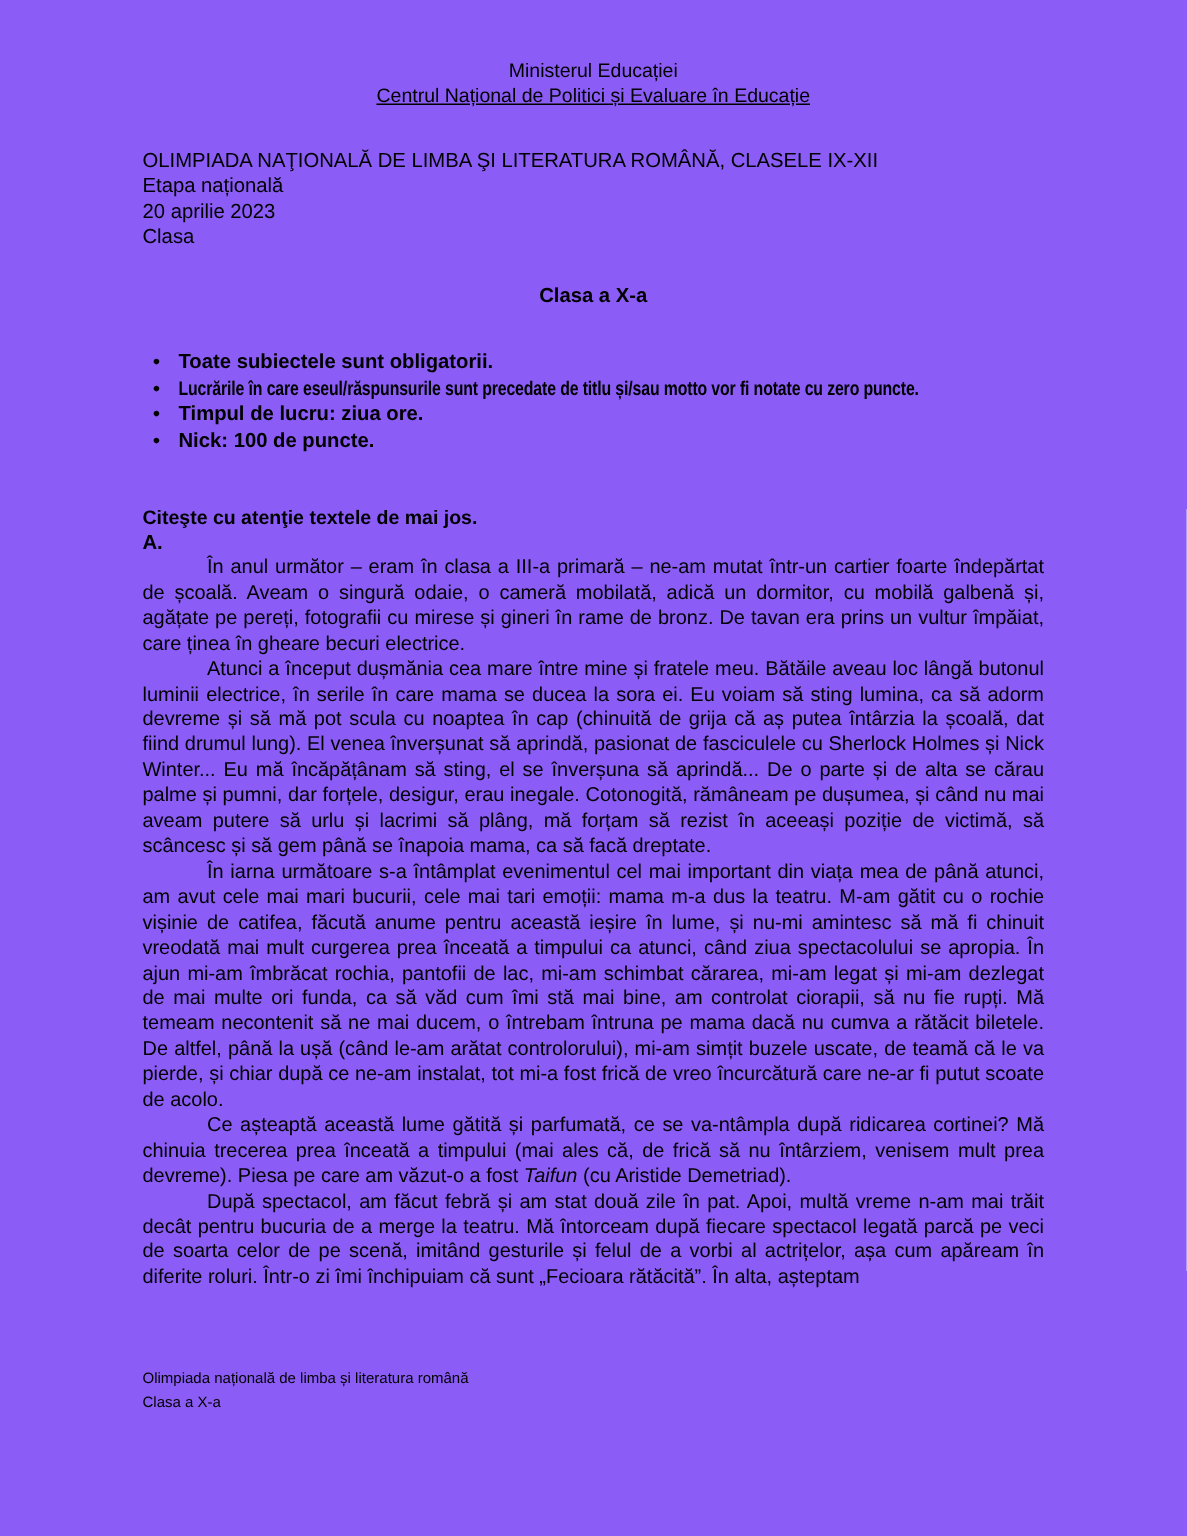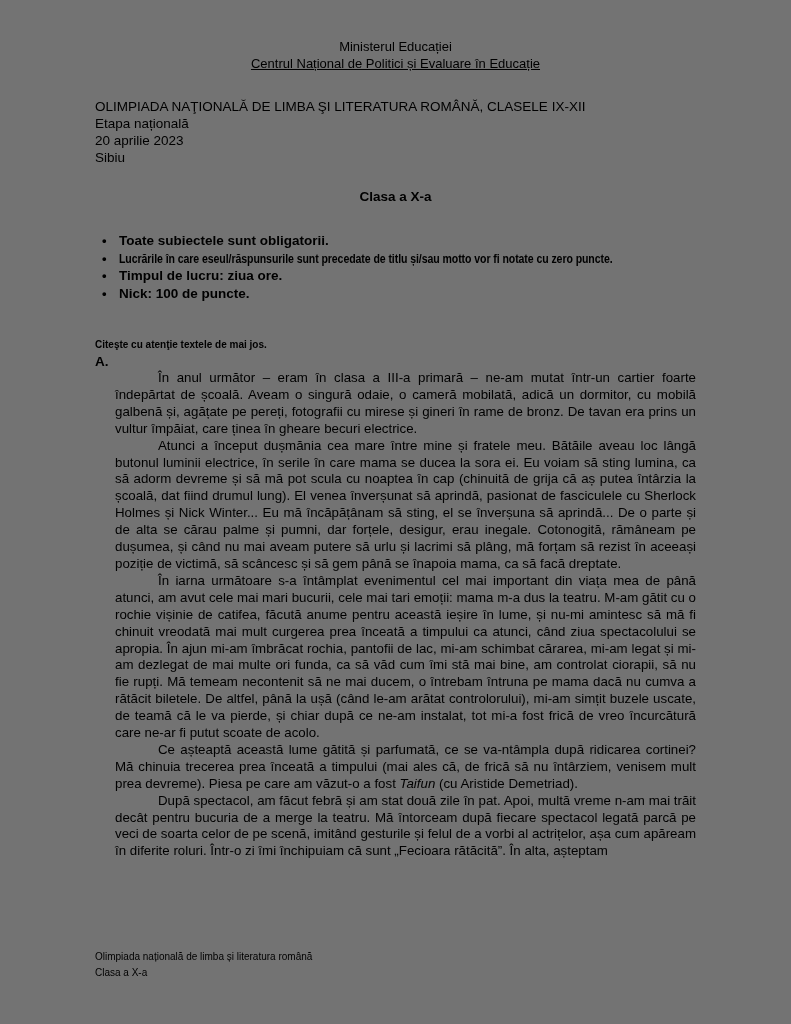--- a/index.html
+++ b/index.html
@@ -8,25 +8,25 @@
     height: 1024px;
     background: #ffffff;
     color: #000000;
     font-family: "Liberation Sans", sans-serif;
     -webkit-font-smoothing: antialiased;
   }
   .page {
     box-sizing: border-box;
     width: 791px;
     height: 1024px;
-    padding: 38px 95px 43px 95px;
+    padding: 38px 95px 80px 95px;
     display: flex;
     flex-direction: column;
     overflow: hidden;
-    background: #737373;
+    background: #8b5cf6;
   }
   .doc-header {
     text-align: center;
     font-size: 13px;
     line-height: 17px;
   }
   .doc-header .underlined { text-decoration: underline; }
   .title-block {
     margin-top: 26px;
     text-align: left;
@@ -64,33 +64,32 @@
     display: inline-block;
     transform: scaleX(0.8);
     transform-origin: left center;
     white-space: nowrap;
     font-size: 13.2px;
     letter-spacing: -0.1px;
   }
   .reading-note {
     margin-top: 34px;
     font-weight: 700;
-    font-size: 10px;
+    font-size: 13px;
     line-height: 17px;
   }
   .section-label {
     font-weight: 700;
     font-size: 13.5px;
     line-height: 17px;
   }
   .text-body {
     font-size: 13.3px;
     line-height: 16.9px;
     text-align: justify;
-    margin-left: 20px;
   }
   .text-body p {
     margin: 0;
     text-indent: 43px;
   }
   .doc-footer {
     margin-top: auto;
     font-size: 10px;
     line-height: 16px;
   }
@@ -103,21 +102,21 @@
 
   <header class="doc-header">
     <div>Ministerul Educației</div>
     <div class="underlined">Centrul Național de Politici și Evaluare în Educație</div>
   </header>
 
   <section class="title-block">
     <div>OLIMPIADA NAŢIONALĂ DE LIMBA ŞI LITERATURA ROMÂNĂ, CLASELE IX-XII</div>
     <div>Etapa națională</div>
     <div>20 aprilie 2023</div>
-    <div>Sibiu</div>
+    <div>Clasa</div>
   </section>
 
   <div class="class-line">Clasa a X-a</div>
 
   <ul class="instructions">
     <li class="instruction-item">
       <span class="bullet">•</span>
       <span class="instr-text">Toate subiectele sunt obligatorii.</span>
     </li>
     <li class="instruction-item condensed">

